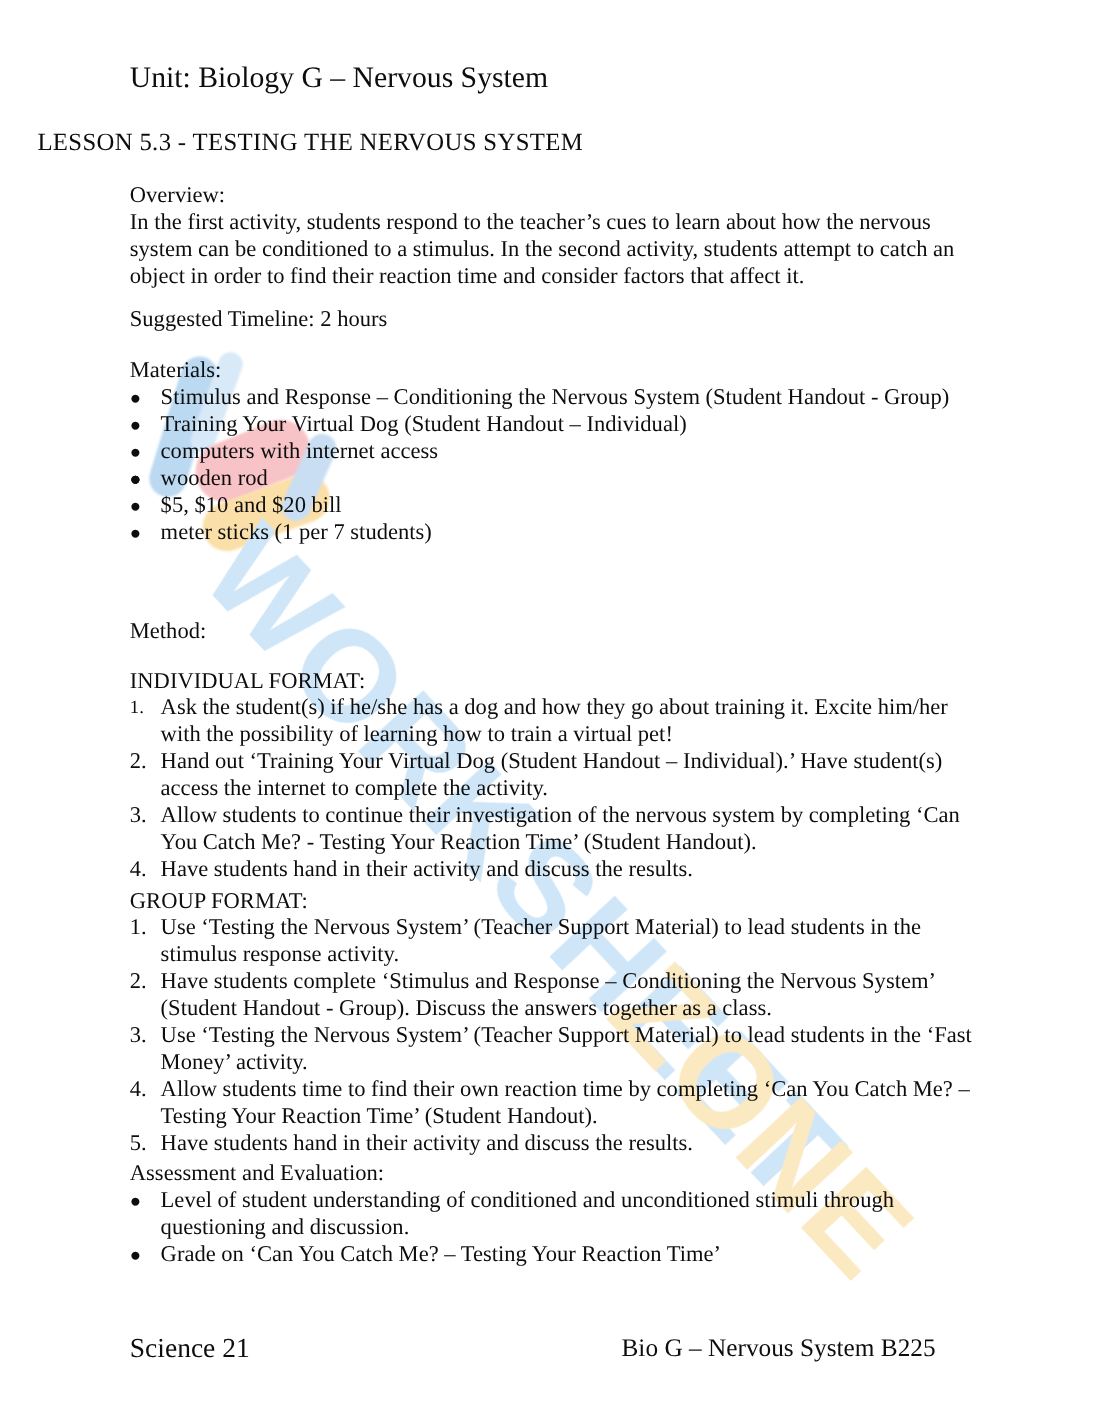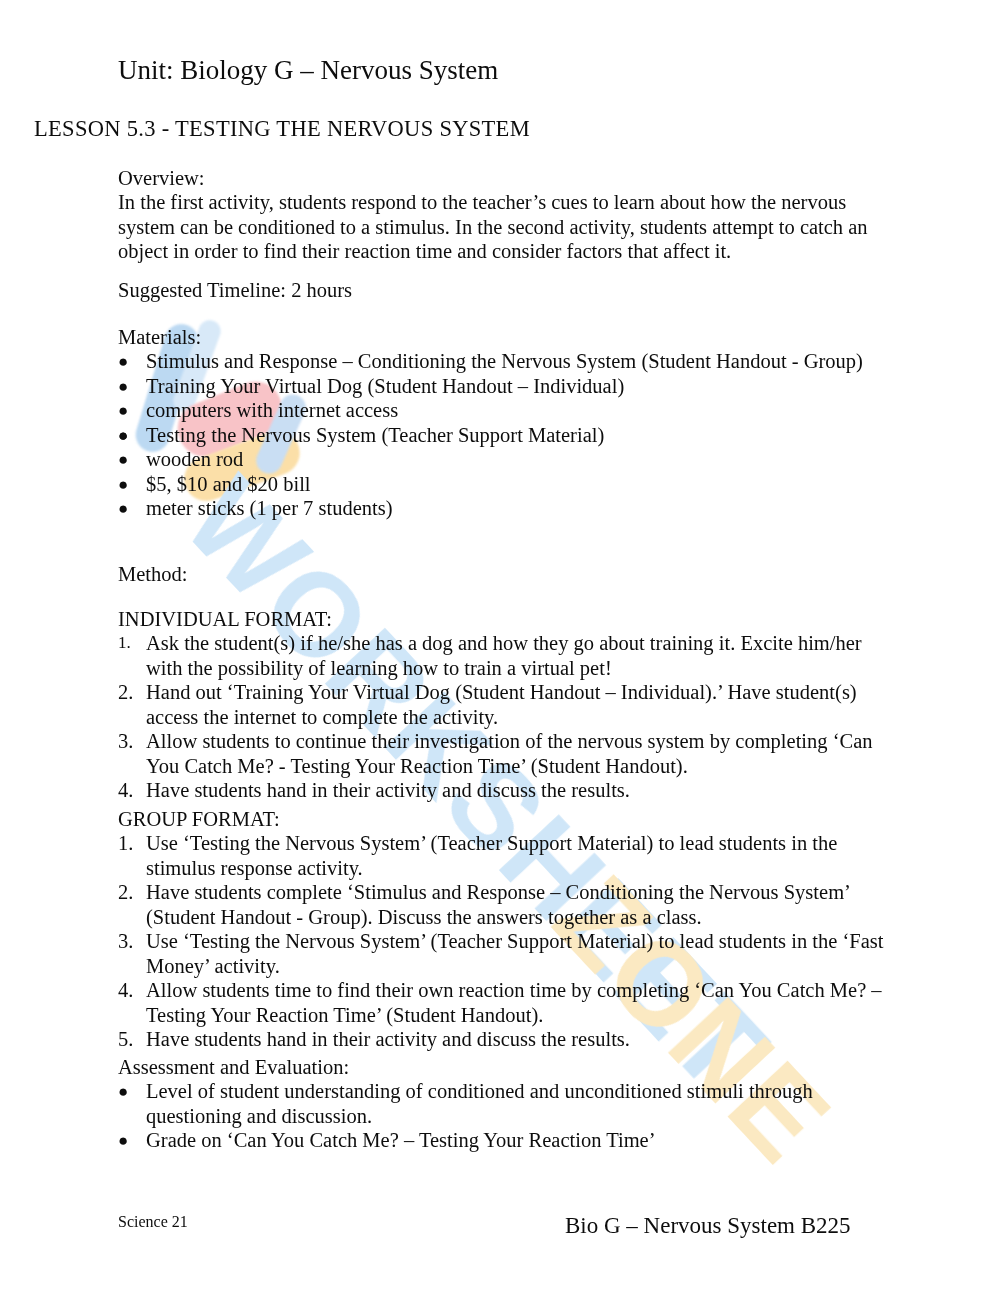--- a/index.html
+++ b/index.html
@@ -133,21 +133,21 @@
     width: 24px;
     text-align: left;
   }
   ul.doc-list > li > .marker { font-size: 17px; line-height: 26px; }
   ol.doc-list > li > .marker { font-size: 20.5px; }
   ol.doc-list > li.small-marker > .marker { font-size: 17px; }
 
   #footer-left {
     position: absolute;
     left: 118px; top: 1213px;
-    font-size: 16px;
+    font-size: 25px;
   }
   #footer-right {
     position: absolute;
     left: 565px; top: 1213px;
     font-size: 23px;
   }
 </style>
 </head>
 <body>
 
@@ -176,21 +176,21 @@
     <div class="block" style="top:278px;">Suggested Timeline: 2 hours</div>
 
     <div class="block" style="top:325px;">Materials:</div>
 
     <div class="block" style="top:349px;">
       <ul class="doc-list" id="materials-list-ul">
           <li><span class="marker">●</span><span>Stimulus and Response – Conditioning the Nervous System (Student Handout - Group)</span></li>
           <li><span class="marker">●</span><span>Training Your Virtual Dog (Student Handout – Individual)</span></li>
           <li><span class="marker">●</span><span>computers with internet access</span></li>
           <li><span class="marker">●</span></li>
-          <li><span class="marker">●</span><span>Testing the Nervous System (Teacher Support Material)</span></li>
+          <li><span class="marker">●</span></li>
           <li><span class="marker">●</span><span>wooden rod</span></li>
           <li><span class="marker">●</span><span>$5, $10 and $20 bill</span></li>
           <li><span class="marker">●</span><span>meter sticks (1 per 7 students)</span></li>
         </ul>
     </div>
 
     <div class="block" style="top:562px;">Method:</div>
 
     <div class="block" style="top:607px;">INDIVIDUAL FORMAT:</div>
 

